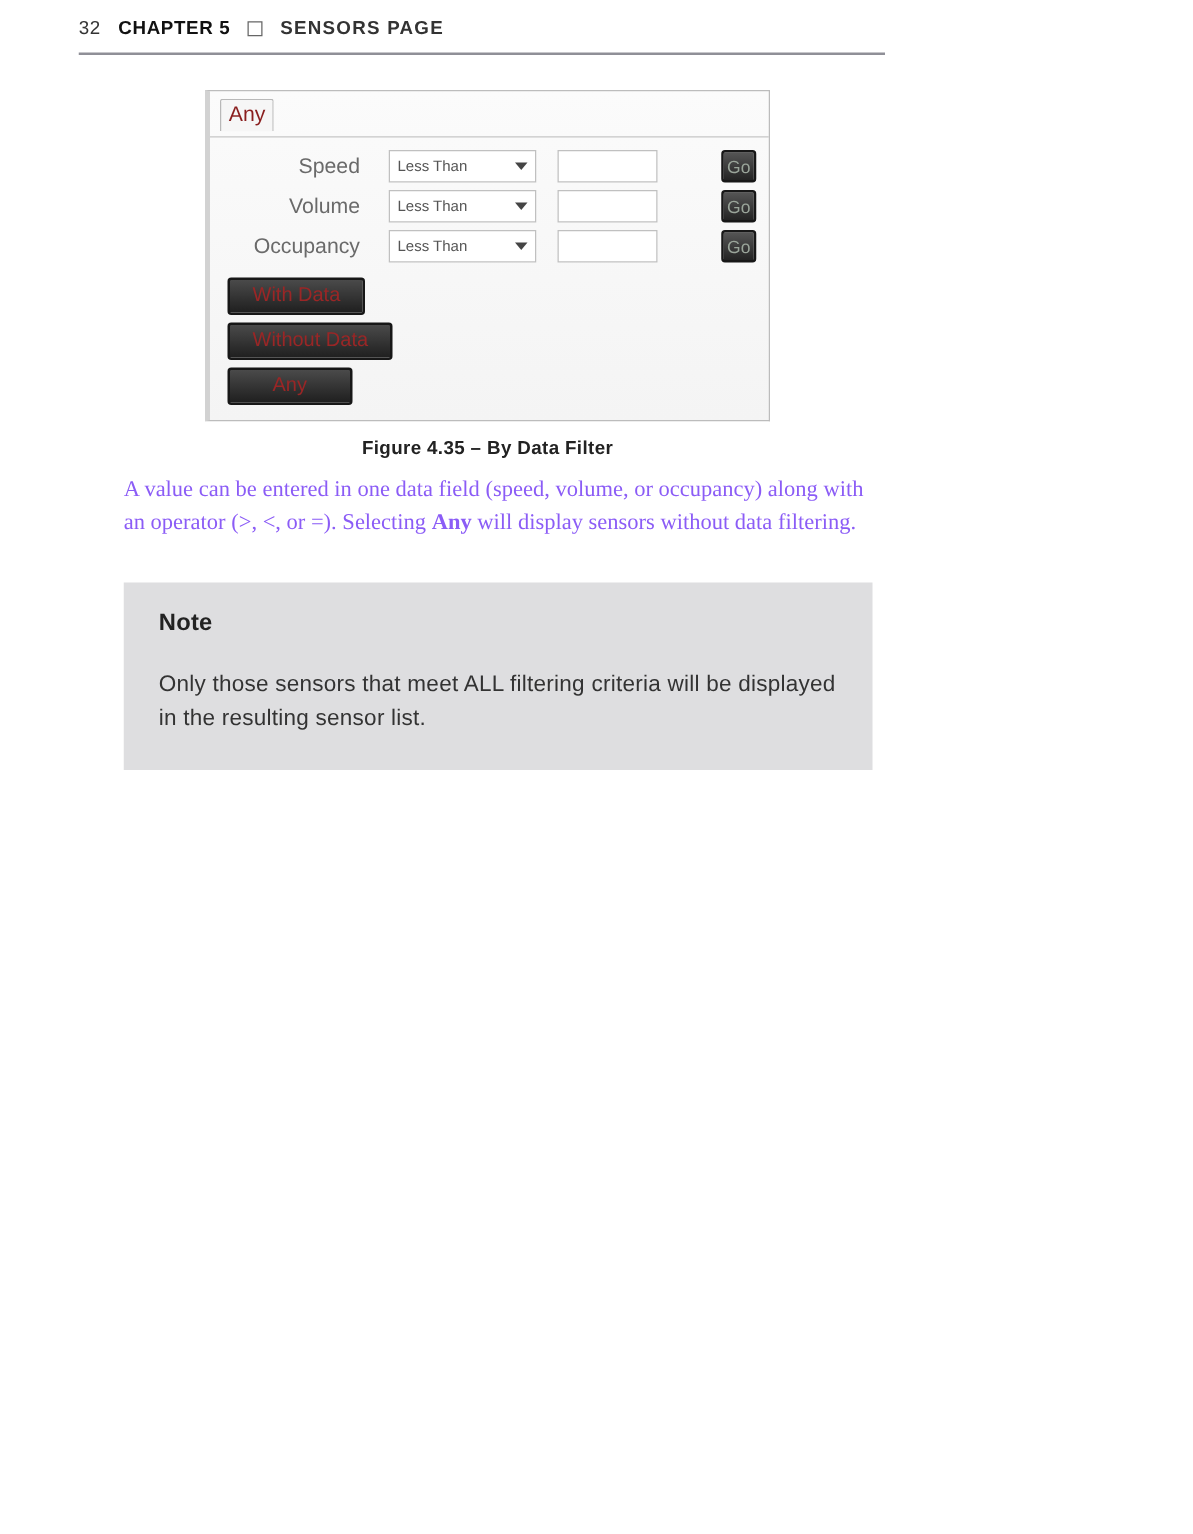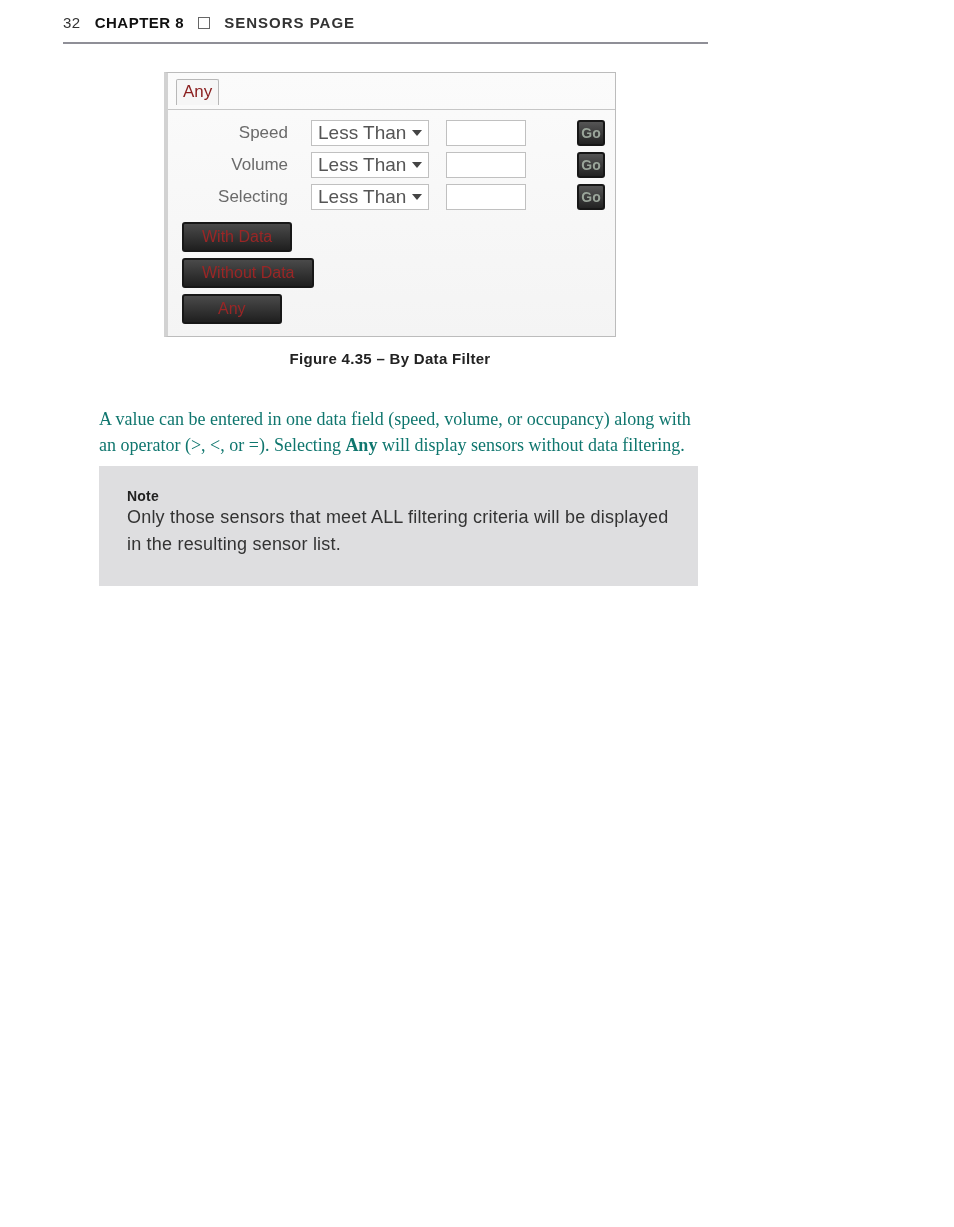--- a/index.html
+++ b/index.html
@@ -55,37 +55,37 @@
   }
   .row .lbl {
     width: 116px; text-align: right;
     color: #6a6a6a; font-size: 17px;
     padding-right: 6px;
   }
   .sel {
     width: 118px; height: 26px;
     display: flex; align-items: center; justify-content: space-between;
     border: 1px solid #c0c0c0; background: #fff;
-    padding: 0 6px; font-size: 19px; color: #555;
+    padding: 0 6px; font-size: 12px; color: #555;
   }
   .sel .caret {
     width: 0; height: 0;
     border-left: 5px solid transparent; border-right: 5px solid transparent;
     border-top: 6px solid #444;
   }
   .txt {
     flex: 1; height: 26px;
     border: 1px solid #c0c0c0; background: #fff;
     max-width: 118px;
   }
   .go {
     width: 28px; height: 26px;
     border: 2px solid #171717;
     background: linear-gradient(#555,#232323);
-    color: #9aa59a; font-size: 14px; font-weight: 700;
+    color: #9aa59a; font-size: 14px; font-weight: 400;
     display: flex; align-items: center; justify-content: center;
     border-radius: 3px;
     margin-left: 34px;
   }
   .btn {
     display: inline-block;
     min-width: auto;
     padding: 4px 18px;
     border: 2px solid #171717;
     background: linear-gradient(#4a4a4a,#1f1f1f);
@@ -98,48 +98,48 @@
   .btn-row { display: flex; }
   .fig-caption {
     position: absolute; top: 350px; left: 0; right: 0;
     text-align: center;
     font-family: Arial, Helvetica, sans-serif;
     font-weight: 700; font-size: 15px; letter-spacing: 0.3px;
     color: #222;
   }
 
   .body-text {
-    position: absolute; top: 406px; left: 99px; right: 82px;
-    font-size: 18px; line-height: 1.45; color: #0f766e;
+    position: absolute; top: 378px; left: 99px; right: 82px;
+    font-size: 18px; line-height: 1.45; color: #8b5cf6;
   }
   .body-text b { font-weight: 700; }
 
   .note-box {
     position: absolute; top: 466px; left: 99px; right: 82px;
     background: #dedee0;
     padding: 22px 28px 28px 28px;
     font-family: Arial, Helvetica, sans-serif;
   }
   .note-box h3 {
-    font-size: 14px; font-weight: 800; color: #222;
-    margin-bottom: 0; letter-spacing: 0.2px;
+    font-size: 19px; font-weight: 800; color: #222;
+    margin-bottom: 24px; letter-spacing: 0.2px;
   }
   .note-box p {
     font-size: 18px; line-height: 1.5; color: #333;
     letter-spacing: 0.2px;
   }
 </style>
 </head>
 <body>
 
 <div class="page">
 
   <div class="header">
     <span class="pn">32</span>
-    <span class="ch">CHAPTER 8</span>
+    <span class="ch">CHAPTER 5</span>
     <span class="sep"></span>
     <span class="title">SENSORS PAGE</span>
   </div>
   <div class="header-rule"></div>
 
   <div class="shot-wrap">
     <div class="shot">
       <div class="tab">Any</div>
       <div class="panel-body">
 
@@ -157,21 +157,21 @@
           <div class="lbl">Volume</div>
           <div class="sel">
             <span>Less Than</span>
             <span class="caret"></span>
           </div>
           <div class="txt"></div>
           <div class="go">Go</div>
         </div>
 
         <div class="row">
-          <div class="lbl">Selecting</div>
+          <div class="lbl">Occupancy</div>
           <div class="sel">
             <span>Less Than</span>
             <span class="caret"></span>
           </div>
           <div class="txt"></div>
           <div class="go">Go</div>
         </div>
 
         <div class="btn-row">
             <div class="btn">With Data</div>

